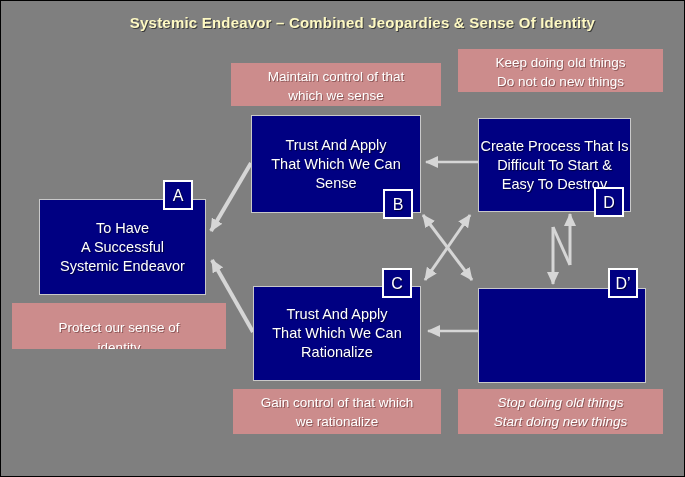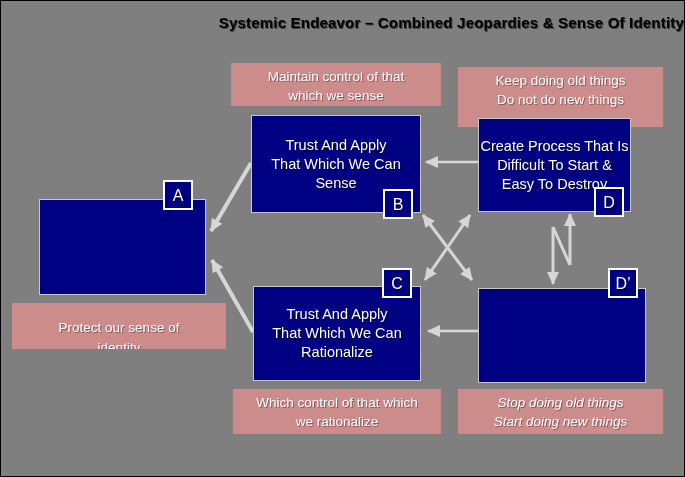--- a/index.html
+++ b/index.html
@@ -4,21 +4,21 @@
 <style>
   html,body { margin:0; padding:0; background:#555; }
   .canvas {
     position:relative; width:685px; height:477px;
     background:#7F7F7F; border:1px solid #000; box-sizing:border-box;
     overflow:hidden;
     font-family:"Liberation Sans", sans-serif;
   }
   .title {
     position:absolute; left:0; right:0; top:13px;
-    text-align:right; color:#000000; font-weight:bold; font-size:15px;
+    text-align:center; color:#fef9c3; font-weight:bold; font-size:15px;
     letter-spacing:0.2px; text-shadow:1px 1px 0 #3c3c3c;
     z-index:4;
     margin-left:40px;
   }
   svg.arrows { position:absolute; left:0; top:0; width:685px; height:477px; z-index:1; }
   .navy {
     position:absolute; background:#000082; border:1px solid #c9c9c9;
     color:#fff; display:flex; align-items:center; justify-content:center;
     text-align:center; white-space:pre-line; font-size:14.5px; line-height:19px;
     z-index:2; box-sizing:border-box; text-shadow:1px 1px 1px rgba(0,0,0,0.55);
@@ -57,30 +57,33 @@
       <line x1="446.5" y1="246.5" x2="471" y2="279" stroke="#D6D6D6" stroke-width="3" marker-end="url(#ah)"></line>
       <line x1="446.5" y1="246.5" x2="424" y2="279" stroke="#D6D6D6" stroke-width="3" marker-end="url(#ah)"></line>
       <line x1="446.5" y1="246.5" x2="469" y2="214" stroke="#D6D6D6" stroke-width="3" marker-end="url(#ah)"></line>
       <line x1="552" y1="226" x2="552" y2="283" stroke="#D6D6D6" stroke-width="3" marker-end="url(#ah)"></line>
       <line x1="569" y1="264" x2="569" y2="213" stroke="#D6D6D6" stroke-width="3" marker-end="url(#ah)"></line>
       <line x1="552" y1="226" x2="569" y2="264" stroke="#D6D6D6" stroke-width="3"></line>
     </svg>
 
   <div class="pink" style="left:230px; top:62px;  width:210px; height:43px;">Maintain control of that
 which we sense</div>
-  <div class="pink" style="left:457px; top:66px;  width:205px; height:60px;">Keep doing old things
+  <div class="pink" style="left:457px; top:48px;  width:205px; height:43px;">Keep doing old things
 Do not do new things</div>
   <div class="pink" style="left:11px;  top:302px; width:214px; height:46px; padding-top:15px; line-height:20px;">Protect our sense of
 identity</div>
-  <div class="pink" style="left:232px; top:388px; width:208px; height:45px;">Which control of that which
+  <div class="pink" style="left:232px; top:388px; width:208px; height:45px;">Gain control of that which
 we rationalize</div>
   <div class="pink" style="left:457px; top:388px; width:205px; height:45px;font-style:italic;">Stop doing old things
 Start doing new things</div>
 
   <div class="navy" style="left:38px; top:198px; width:167px; height:96px;">
+    <span>To Have
+A Successful
+Systemic Endeavor</span>
     <div class="tag" style="right:12px; top:-20px;">A</div>
   </div>
 
   <div class="navy" style="left:250px; top:114px; width:170px; height:98px;">
     <span>Trust And Apply
 That Which We Can
 Sense</span>
     <div class="tag" style="right:7px; bottom:-7px;">B</div>
   </div>
 

